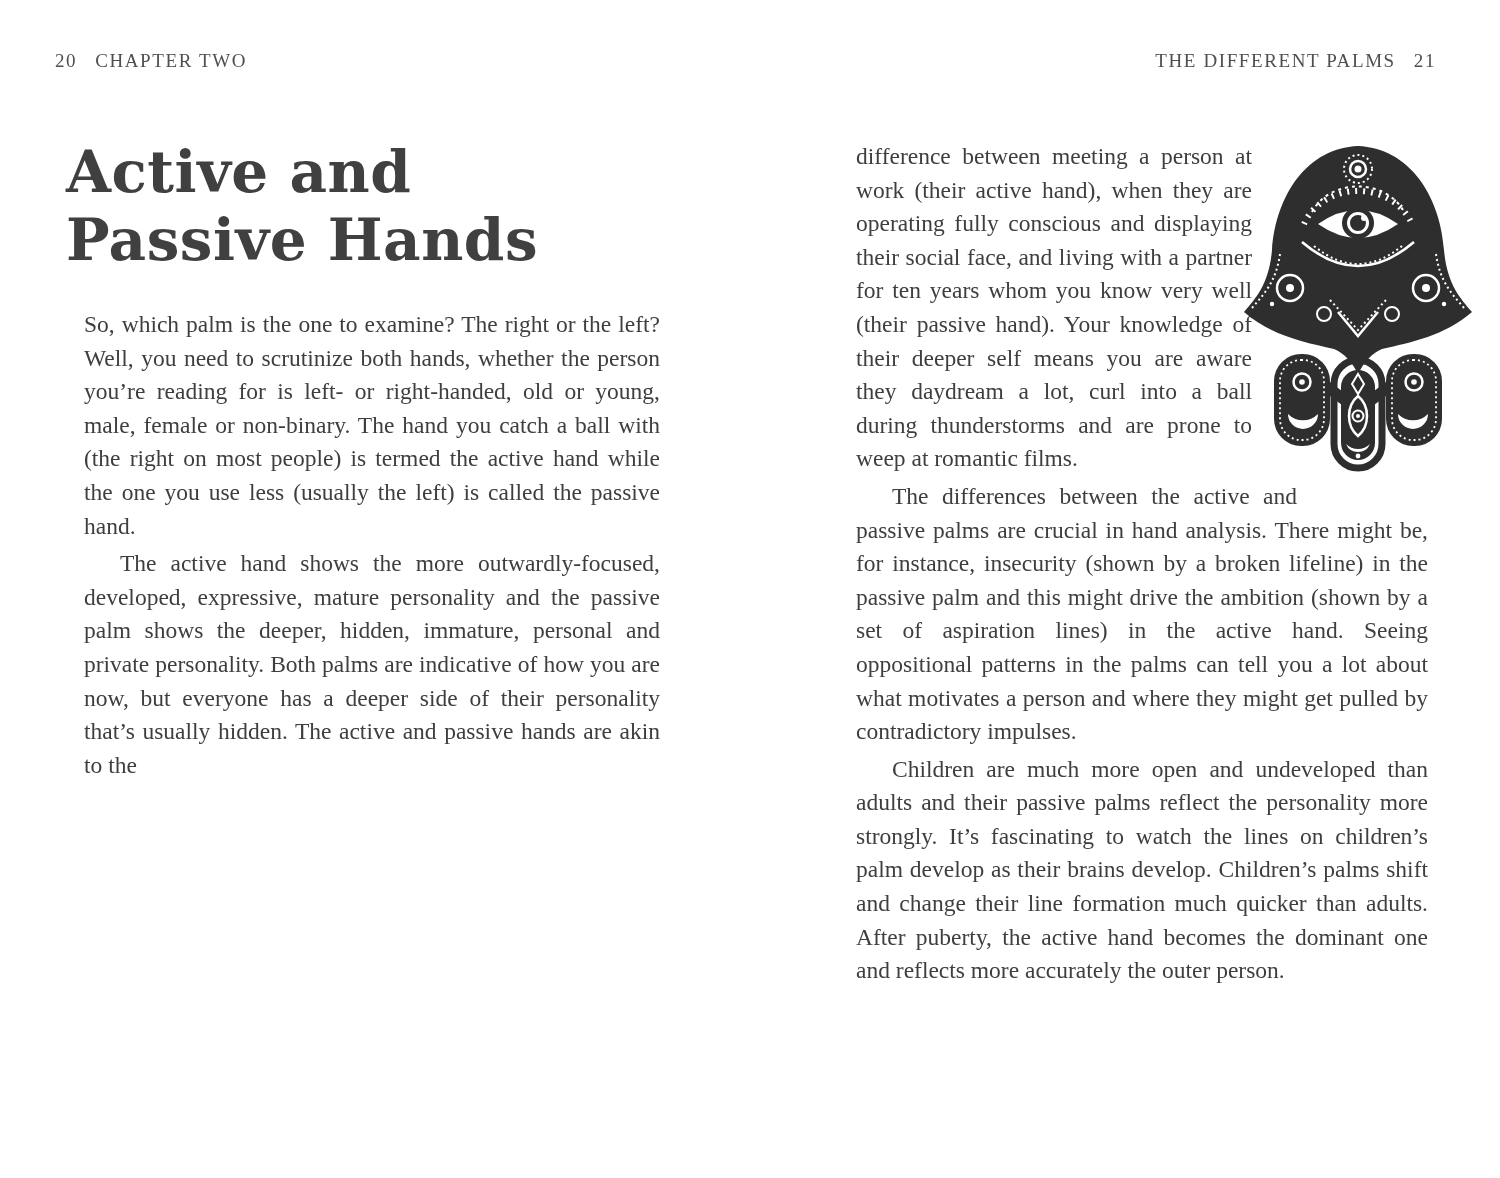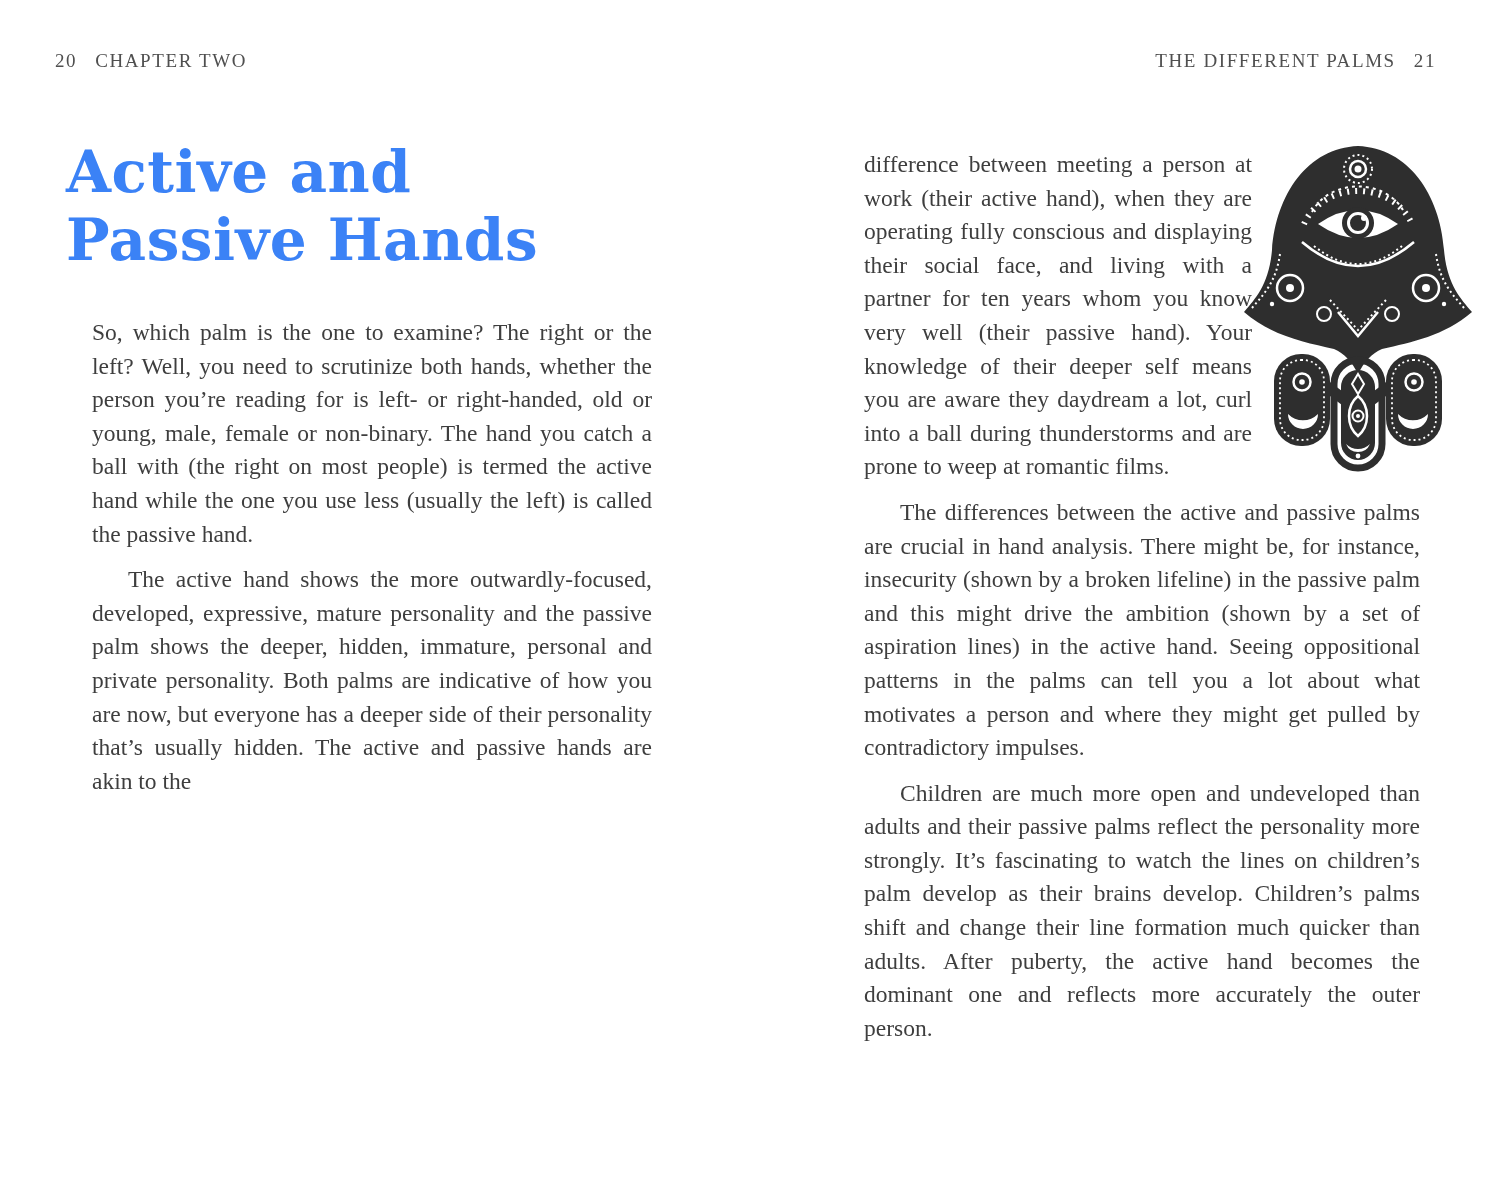--- a/index.html
+++ b/index.html
@@ -29,33 +29,33 @@
   
   .chapter-title {
     position: absolute;
     left: 66px;
     top: 138px;
     font-family: "DejaVu Serif", serif;
     font-weight: 700;
     font-size: 58px;
     line-height: 68px;
     letter-spacing: 0.5px;
-    color: #3b82f6;
+    color: #404040;
   }
 
   
   .body-col {
     position: absolute;
     font-size: 23.5px;
     line-height: 33.6px;
     color: #3e3e3e;
     text-align: justify;
     text-justify: inter-word;
   }
-  .body-col p { margin: 12px; }
+  .body-col p { margin: 4px; }
   .body-col p.indent { text-indent: 36px; }
 
   .body-left  { left: 80px;  top: 304px; width: 584px; }
   .body-right { left: 852px; top: 136px; width: 580px; }
 
   
   .hamsa-float {
     float: right;
     width: 170px;
     height: 348px;

